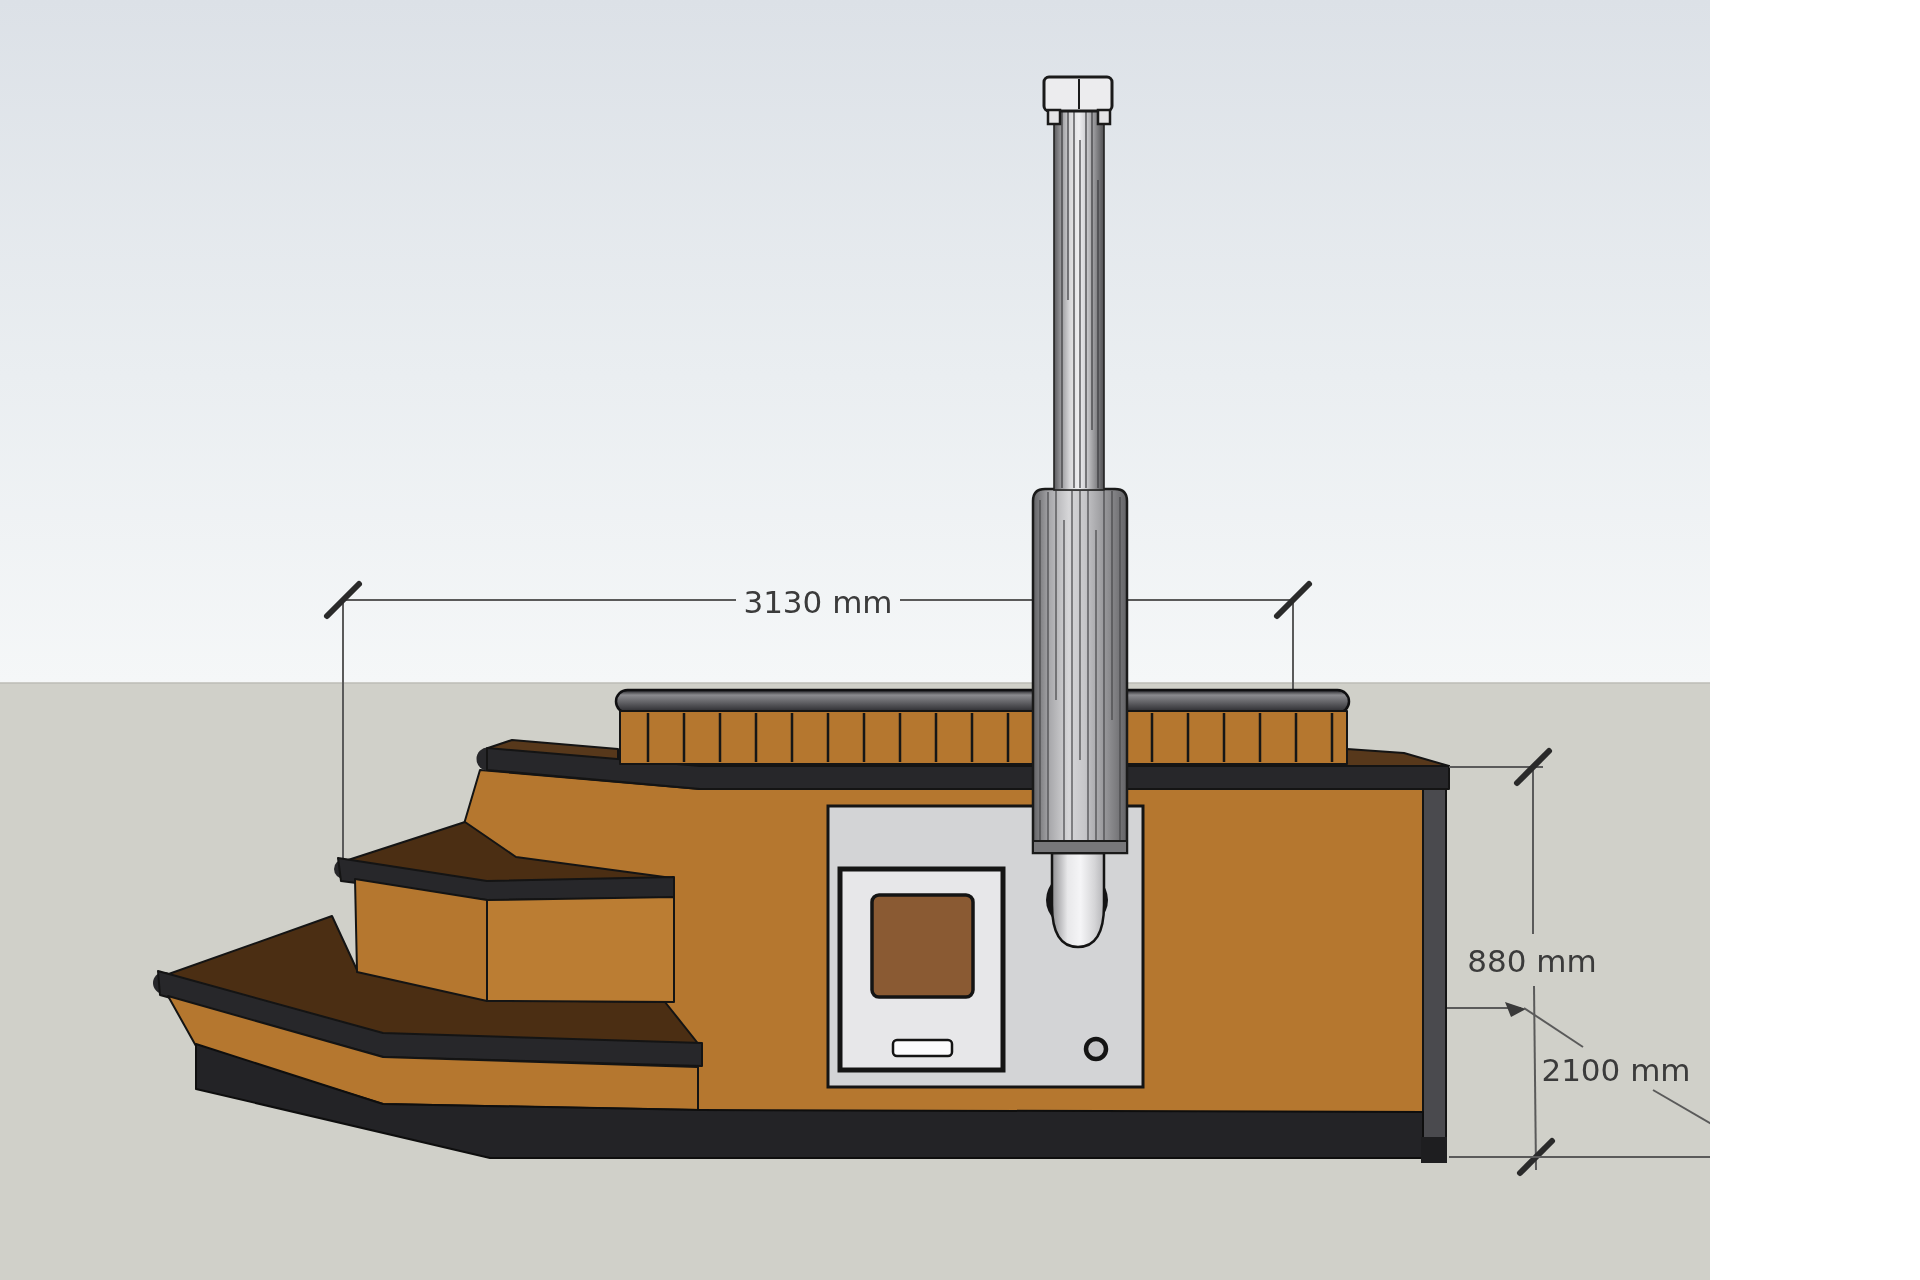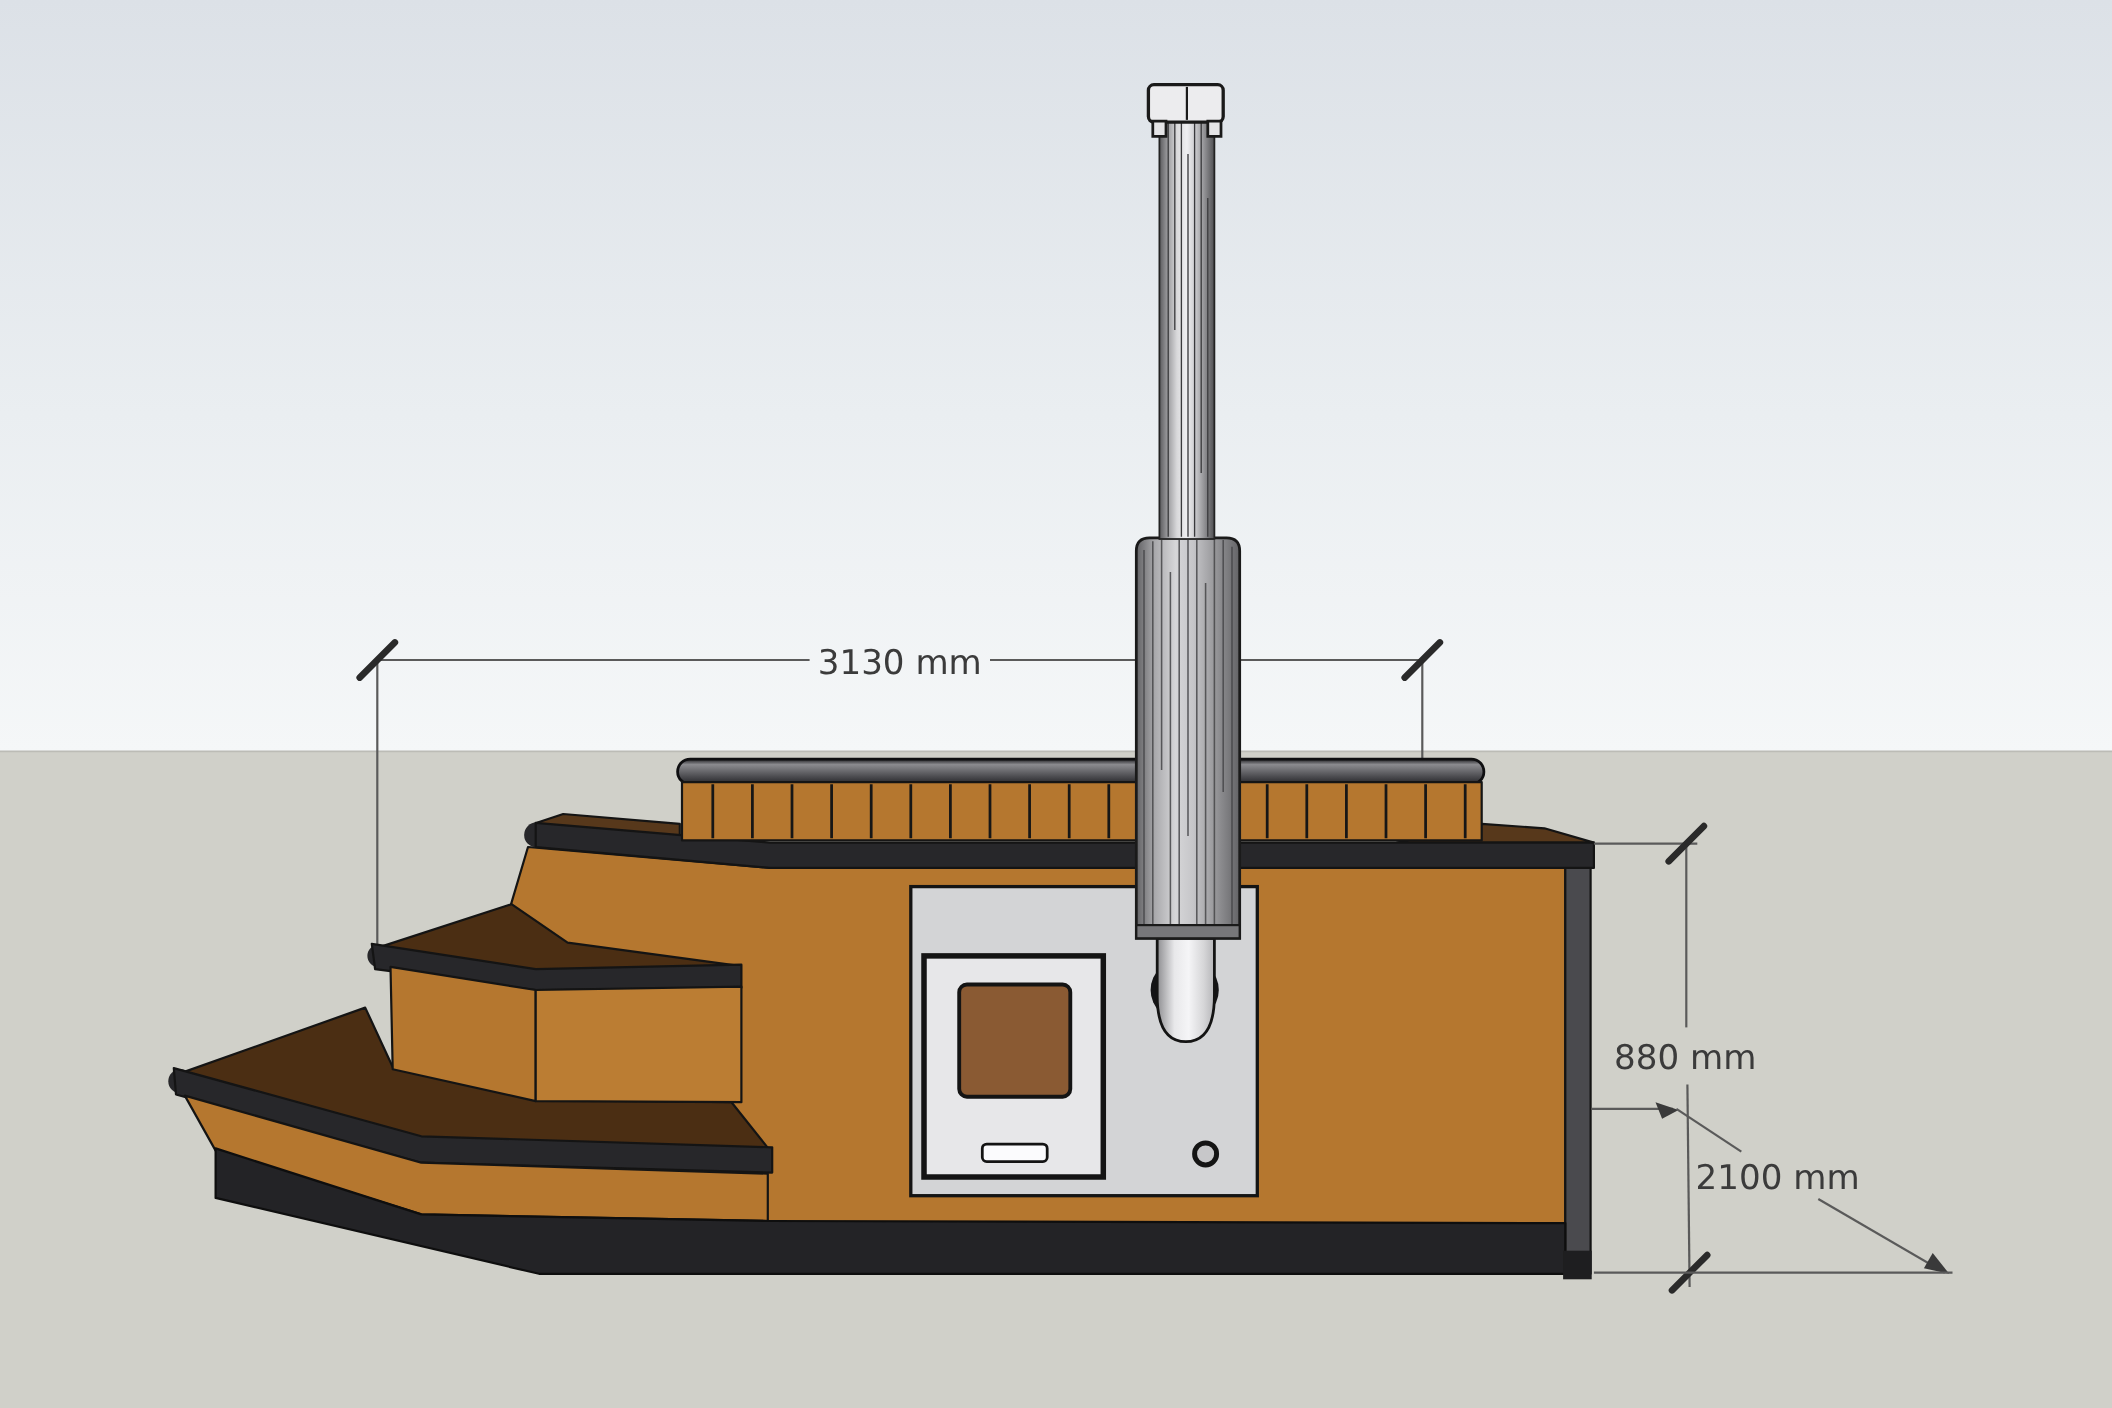--- a/index.html
+++ b/index.html
@@ -1,16 +1,16 @@
 <!DOCTYPE html>
 <html><head>
 <meta charset="utf-8">
 <style>
   html,body{margin:0;padding:0;background:#fff;}
-  #stage{position:relative;width:1920px;height:1280px;overflow:hidden;
+  #stage{position:relative;width:1710px;height:1280px;overflow:hidden;
          font-family:"DejaVu Sans","Liberation Sans",sans-serif;}
   #scene{display:block;width:1920px;height:1280px;}
   text{font-family:"DejaVu Sans","Liberation Sans",sans-serif;font-size:31px;}
 </style>
 </head>
 <body>
 
 <div id="stage">
 <svg id="scene" viewBox="0 0 1920 1280">
   <defs>

